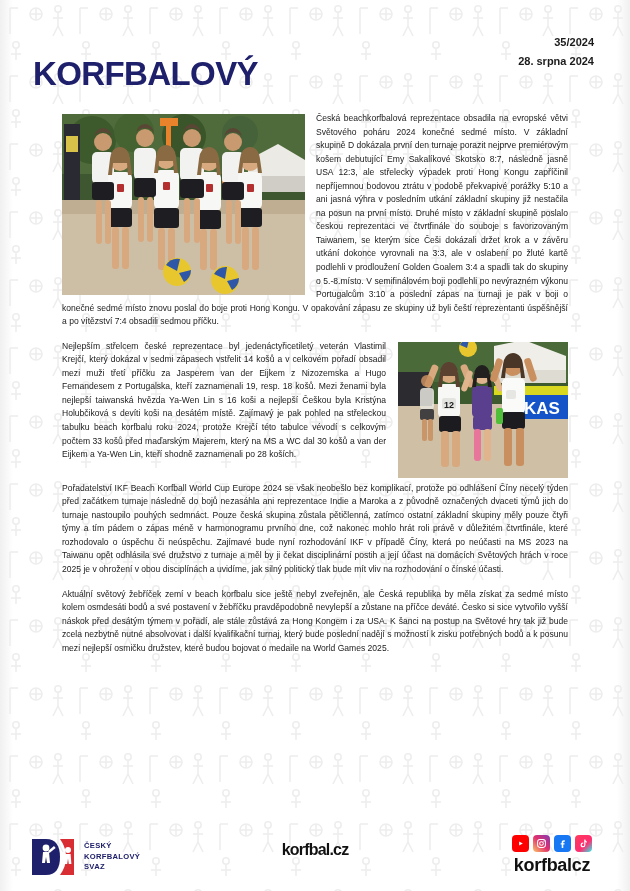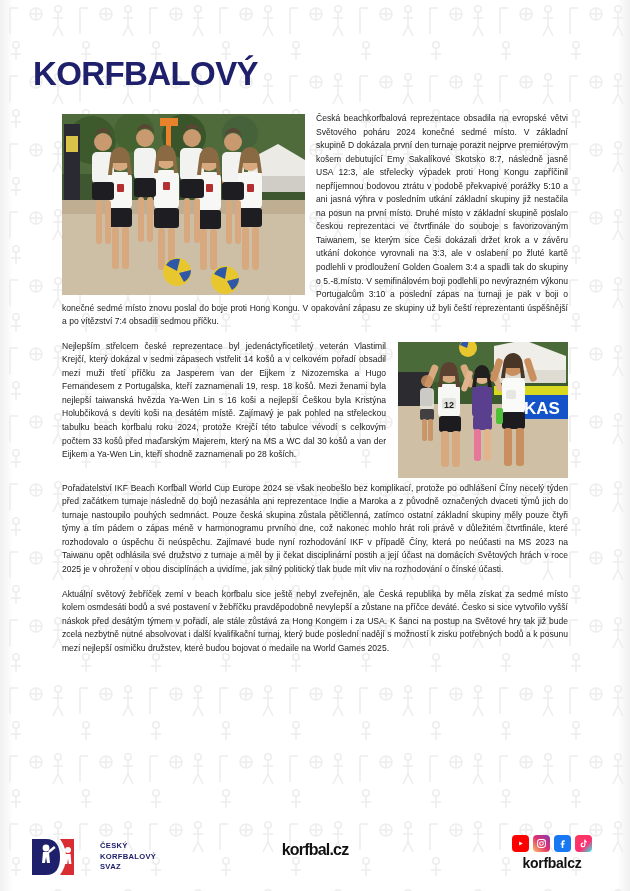--- a/index.html
+++ b/index.html
@@ -96,21 +96,21 @@
   .footer {
     position: absolute;
     left: 0; right: 0; bottom: 0;
     height: 72px;
     z-index: 3;
     background: rgba(255,255,255,0.0);
   }
   .logo-wrap {
     position: absolute;
     left: 30px; top: 18px;
-    display: flex; align-items: center; gap: 24px;
+    display: flex; align-items: center; gap: 8px;
   }
   .logo-mark { width: 46px; height: 40px; display: block; }
   .logo-text {
     font-size: 7.6px; font-weight: bold;
     line-height: 10.5px; color: #1f206b;
     letter-spacing: 0.3px;
     white-space: pre-line;
   }
   .site-url {
     position: absolute;
@@ -130,21 +130,21 @@
     display: flex; gap: 4px; justify-content: center;
     margin-bottom: 3px;
   }
   .sicon {
     width: 17px; height: 17px;
     border-radius: 4px;
     display: flex; align-items: center; justify-content: center;
   }
   .sicon svg { width: 11px; height: 11px; display: block; }
   .social-handle {
-    font-size: 14px; font-weight: bold; color: #111111;
+    font-size: 18px; font-weight: bold; color: #111111;
     letter-spacing: -0.3px;
   }
   .edge-fade-l, .edge-fade-r {
     position: absolute; top: 0; bottom: 0; width: 13px;
     z-index: 4; pointer-events: none;
   }
   .edge-fade-l { left: 0; background: linear-gradient(to right, #f0f0f0, rgba(255,255,255,0)); }
   .edge-fade-r { right: 0; background: linear-gradient(to left, #f0f0f0, rgba(255,255,255,0)); }
 </style>
 </head>
@@ -168,20 +168,24 @@
     </defs>
     <rect width="630" height="891" fill="url(#wmp)"></rect>
   </svg>
 
   <div class="edge-fade-l"></div>
   <div class="edge-fade-r"></div>
 
   <div class="header">
     <div class="masthead">
       <span>KORFBALOVÝ</span>
+    </div>
+    <div class="issue-block">
+      <span class="issue-no">35/2024</span>
+      <span class="issue-date">28. srpna 2024</span>
     </div>
   </div>
 
   <div class="content">
     <div class="col">
 
       <div class="photo left">
         <svg viewBox="0 0 243 181" preserveAspectRatio="none">
           <rect width="243" height="181" fill="#d6c9b4"></rect>
           <rect width="243" height="86" fill="#4f6b3c"></rect>

